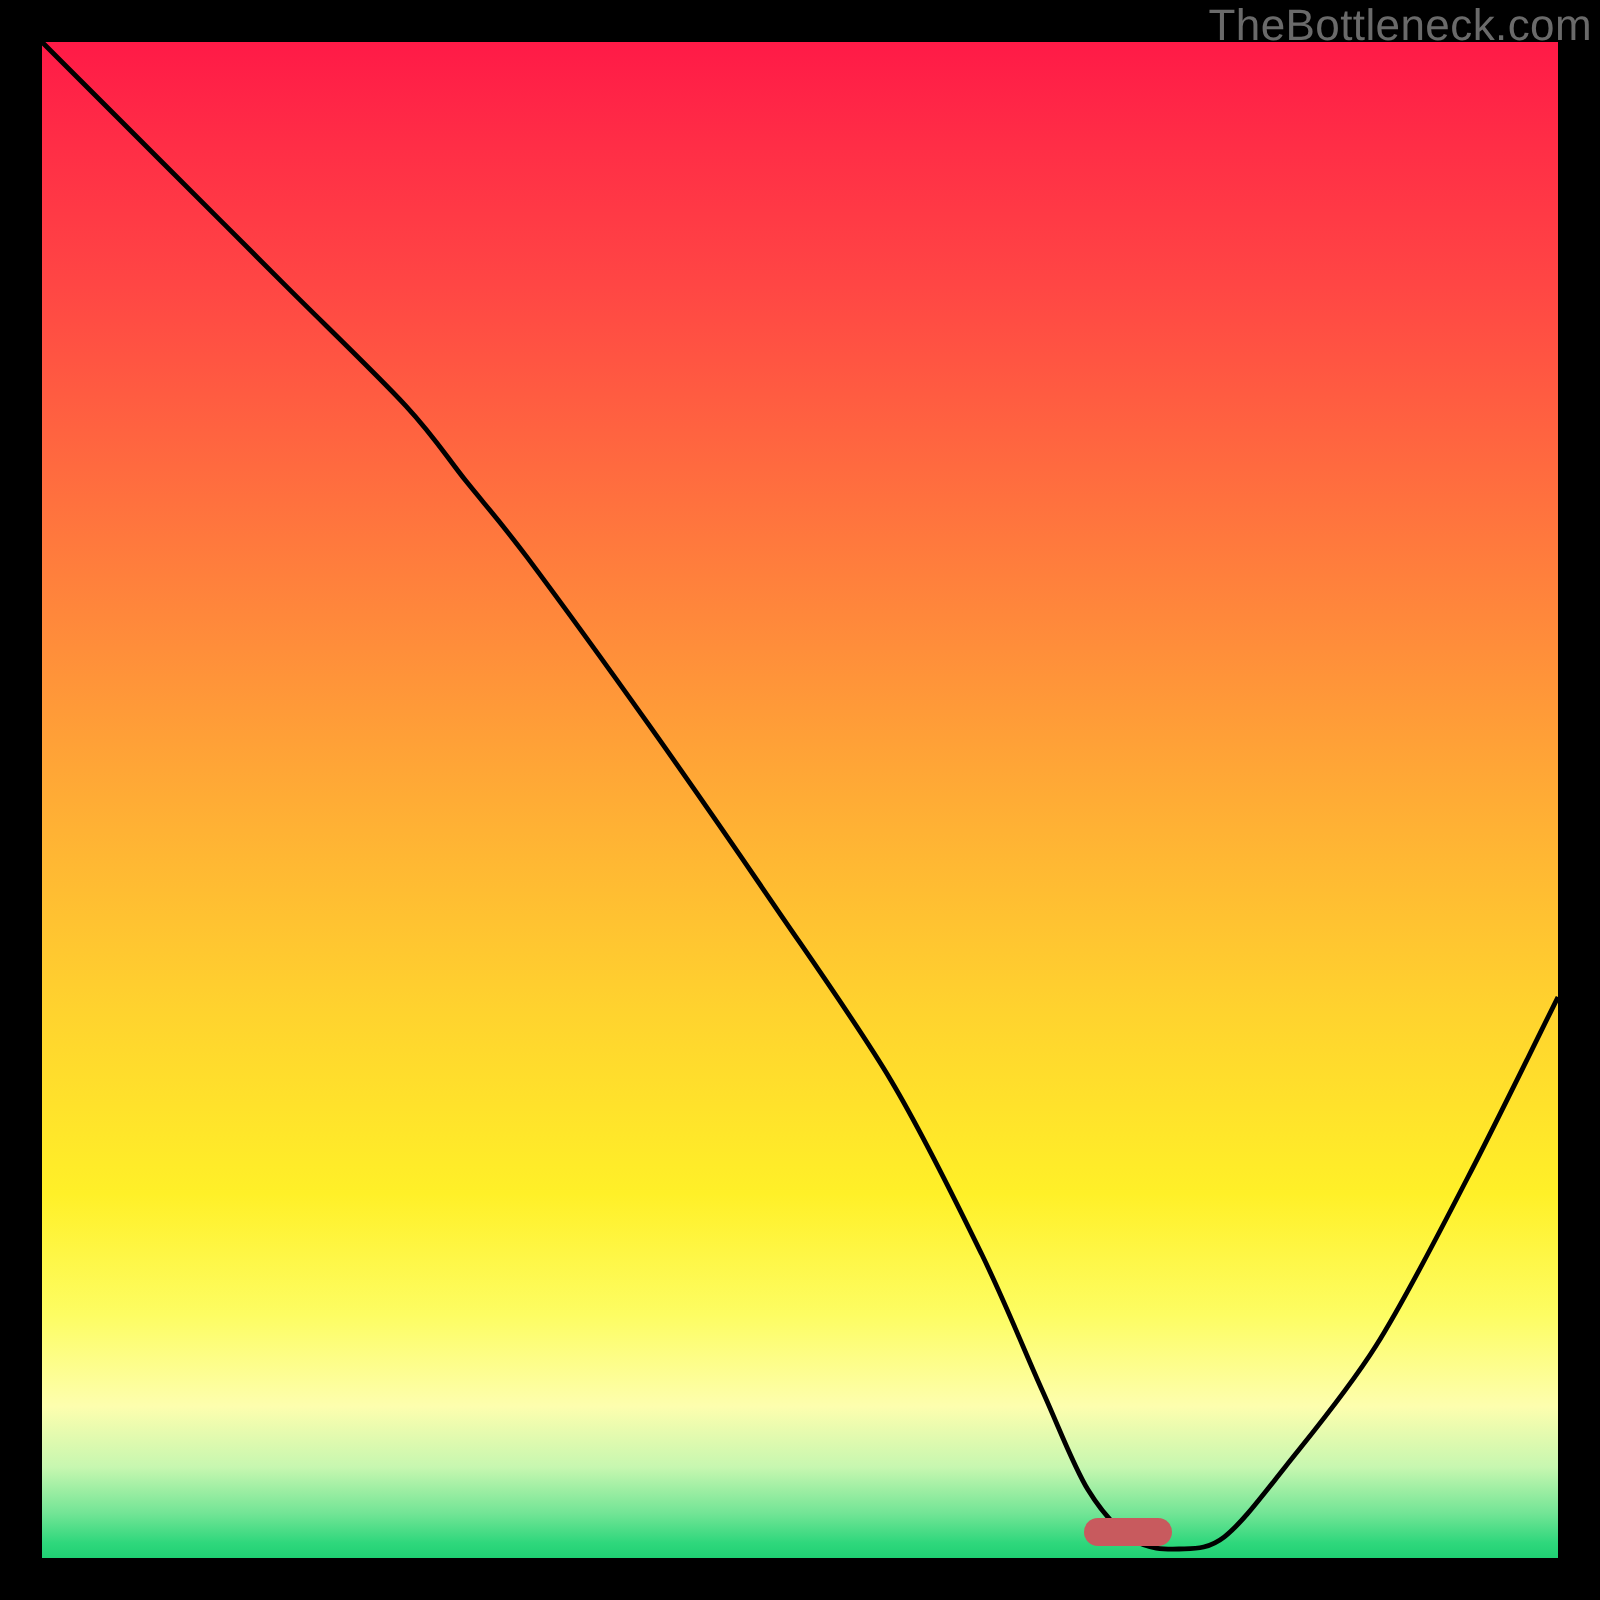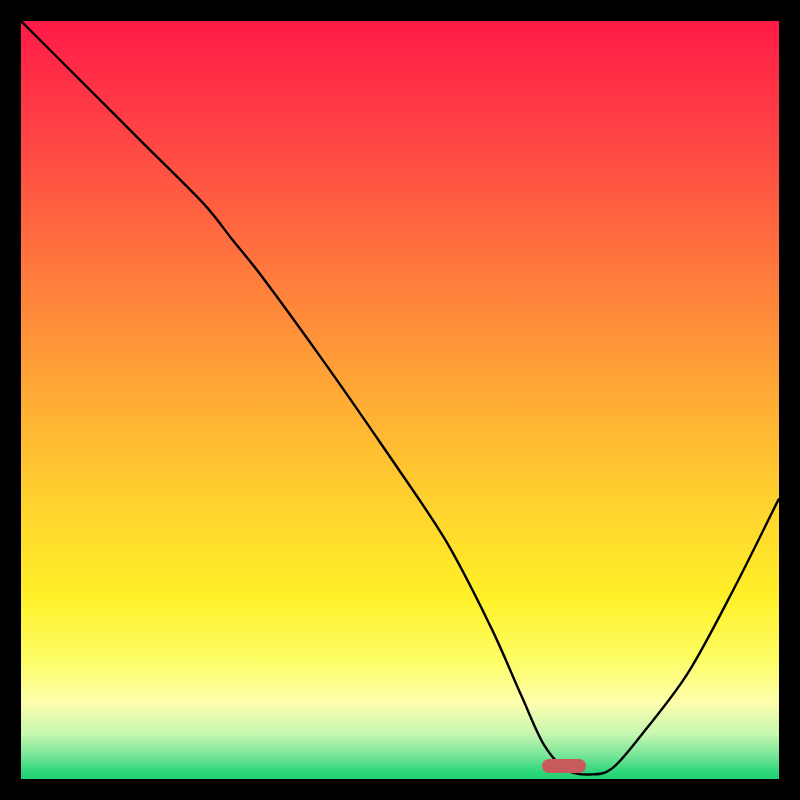--- a/index.html
+++ b/index.html
@@ -71,13 +71,14 @@
 <body>
 
 <div class="frame">
   <div class="plot">
     <div class="gradient"></div>
     <svg class="curve" viewBox="0 0 758 758" preserveAspectRatio="none">
       <path id="curve-path" fill="none" stroke="#000" stroke-width="2.4" d="M 0.0 0.0 C 9.7 9.7, 41.2 41.2, 60.6 60.6 C 80.0 80.0, 101.9 101.9, 121.3 121.3 C 140.7 140.7, 167.4 166.2, 181.9 181.9 C 196.5 197.7, 202.5 207.7, 212.2 219.8 C 221.9 231.9, 228.0 238.3, 242.6 257.7 C 257.1 277.1, 283.8 313.8, 303.2 341.1 C 322.6 368.4, 344.4 399.8, 363.8 428.3 C 383.2 456.8, 407.5 490.7, 424.5 519.2 C 441.5 547.7, 457.8 581.5, 470.0 606.4 C 482.1 631.3, 491.8 655.8, 500.3 674.6 C 508.8 693.4, 515.7 712.0, 523.0 723.9 C 530.3 735.8, 538.5 744.2, 545.8 748.9 C 553.0 753.6, 561.2 753.7, 568.5 753.5 C 575.8 753.2, 582.8 753.9, 591.2 747.4 C 599.7 740.8, 609.4 727.8, 621.6 712.5 C 633.7 697.2, 652.5 674.9, 667.0 651.9 C 681.6 628.8, 698.0 596.4, 712.5 568.5 C 727.1 540.6, 750.7 492.1, 758.0 477.5"></path>
     </svg>
     <div id="marker" class="marker" style="left: 520.728px; top: 738.114px;"></div>
   </div>
+  <div class="watermark">TheBottleneck.com</div>
 </div>
 
 </body></html>

